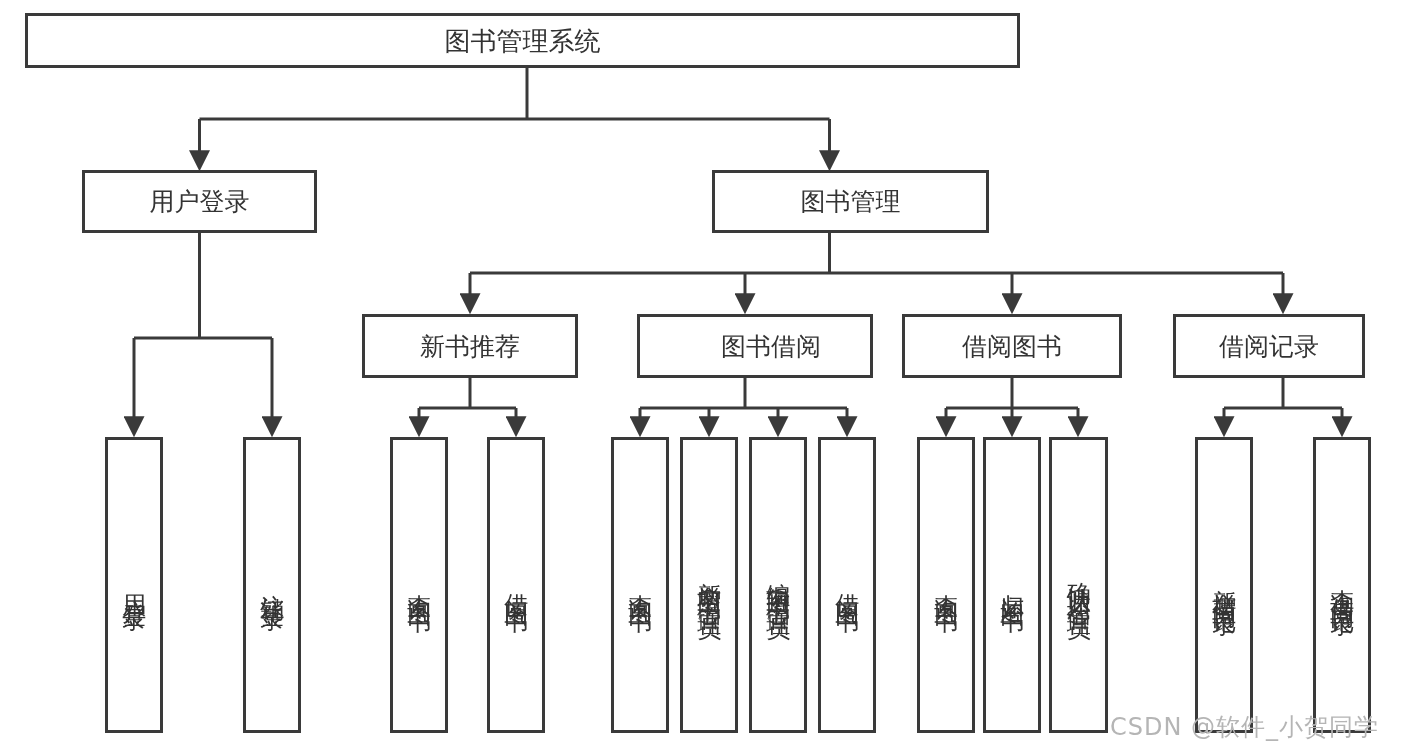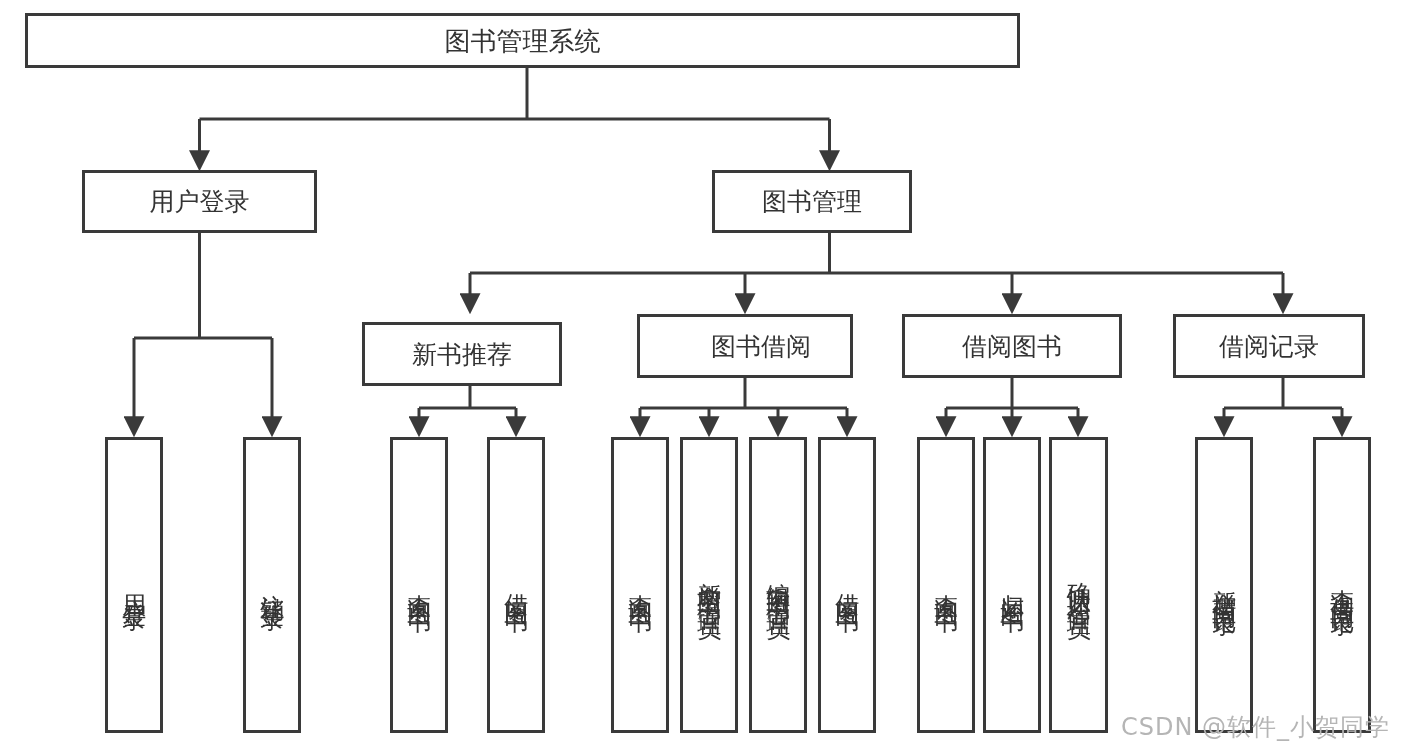--- a/index.html
+++ b/index.html
@@ -54,21 +54,21 @@
   .root .h-label { font-size: 26px; }
   .leaf .v-label {
     writing-mode: vertical-rl;
     text-orientation: mixed;
     font-size: 24px;
     letter-spacing: 5px;
     line-height: 1.1;
   }
   .watermark {
     position: absolute;
-    right: 15px;
+    right: 26px;
     bottom: 4px;
     font-size: 24px;
     color: var(--watermark);
     white-space: nowrap;
     letter-spacing: 1px;
     text-align: right;
   }
 </style>
 </head>
 <body>
@@ -123,28 +123,28 @@
     <path d="M1342,408 V432" marker-end="url(#arr)"></path>
   </svg>
 
   <div class="box root" style="left:25px;top:13px;width:995px;height:55px;">
     <span class="h-label">图书管理系统</span>
   </div>
 
   <div class="box" style="left:82px;top:170px;width:235px;height:63px;">
     <span class="h-label">用户登录</span>
   </div>
-  <div class="box" style="left:712px;top:170px;width:200px;height:63px;">
+  <div class="box" style="left:712px;top:170px;width:277px;height:63px;">
     <span class="h-label">图书管理</span>
   </div>
 
-  <div class="box" style="left:362px;top:314px;width:200px;height:64px;margin-top:8px;">
+  <div class="box" style="left:362px;top:314px;width:216px;height:64px;">
     <span class="h-label">新书推荐</span>
   </div>
-  <div class="box" style="left:637px;top:314px;width:216px;height:64px;padding-left:32px;">
+  <div class="box" style="left:637px;top:314px;width:236px;height:64px;padding-left:32px;">
     <span class="h-label">图书借阅</span>
   </div>
   <div class="box" style="left:902px;top:314px;width:220px;height:64px;">
     <span class="h-label">借阅图书</span>
   </div>
   <div class="box" style="left:1173px;top:314px;width:192px;height:64px;">
     <span class="h-label">借阅记录</span>
   </div>
 
   <div class="box leaf" style="left:105px;top:437px;width:58px;height:296px;">

